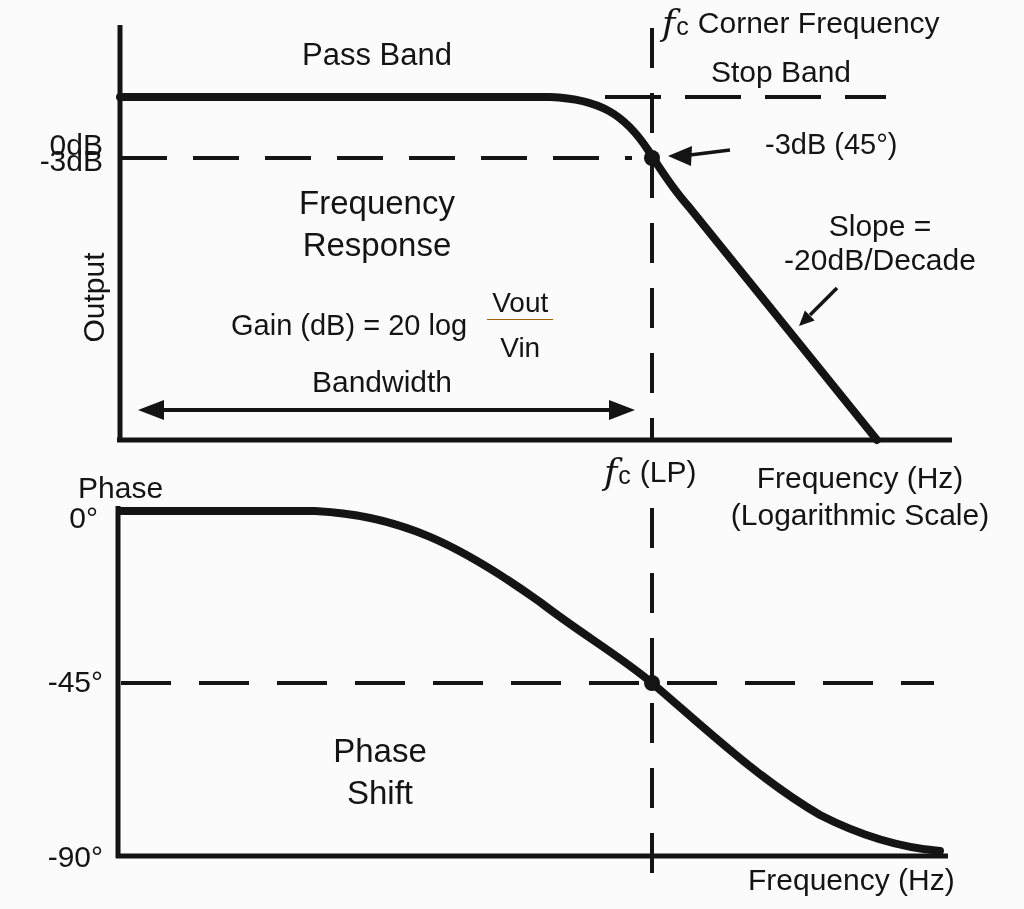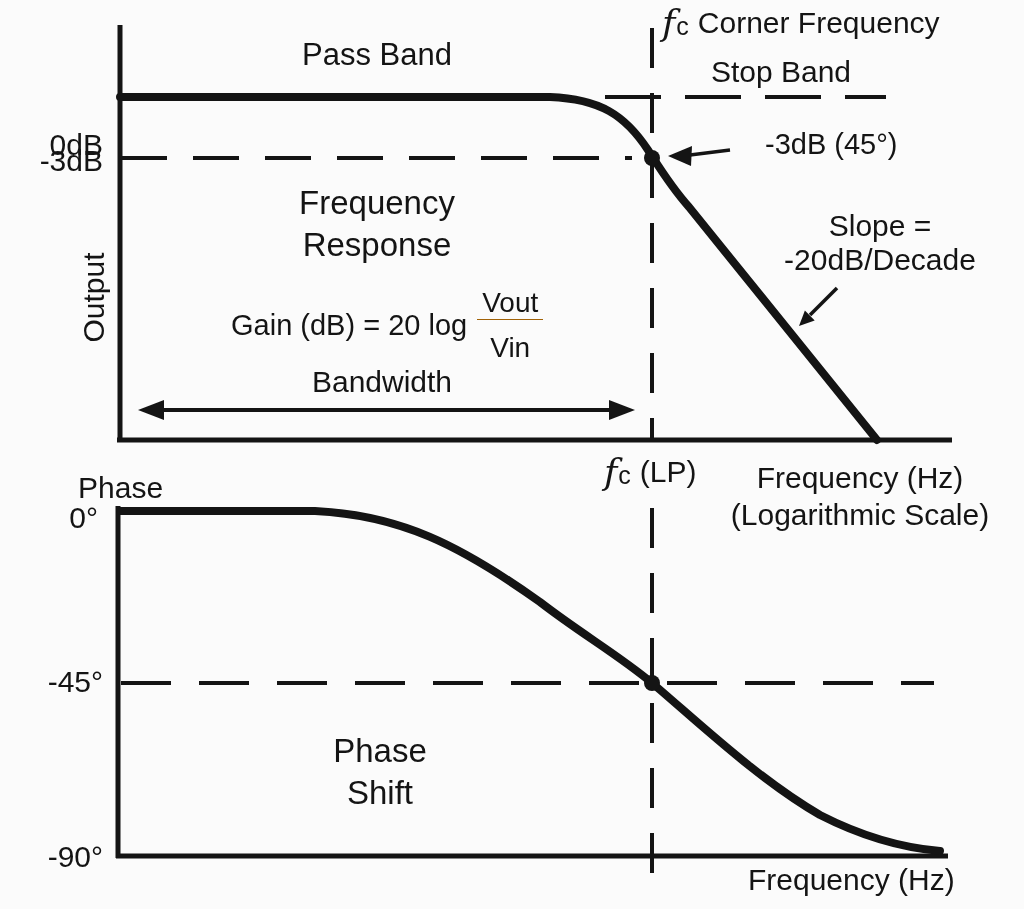--- a/index.html
+++ b/index.html
@@ -27,21 +27,21 @@
   .lbl-stopband{left:706px;top:55px;width:150px;}
   
   .fc-line{display:flex;align-items:flex-start;}
   .fc-f{font-family:"DejaVu Serif", serif;font-style:italic;font-size:36px;line-height:34px;}
   .fc-sub{font-size:25px;line-height:25px;position:relative;top:8px;margin-left:1px;}
   .fc-rest{font-size:30px;line-height:34px;margin-left:9px;}
   .lbl-cornerfreq{left:662px;top:6px;}
   .lbl-callout{left:737px;top:129px;font-size:29px;margin-left:28px;}
   .lbl-frtitle{left:277px;top:182px;width:200px;font-size:33px;line-height:42px;}
   
-  .formula{position:absolute;left:231px;top:288px;display:flex;align-items:center;gap:10px;}
+  .formula{position:absolute;left:231px;top:288px;display:flex;align-items:center;gap:20px;}
   .formula .lhs{font-size:29px;}
   .frac{display:flex;flex-direction:column;align-items:center;font-size:28px;line-height:30px;}
   .frac .num{border-bottom:1px solid #a16207;padding:0 5px 1px;}
   .frac .den{padding-top:13px;}
   .lbl-bandwidth{left:307px;top:365px;width:150px;}
   .lbl-slope{left:772px;top:209px;width:216px;line-height:34px;}
   .lbl-fclp{left:604px;top:455px;}
   .lbl-topx{left:728px;top:459px;width:264px;line-height:37px;}
   .lbl-phase{left:78px;top:471px;}
   .lbl-0deg{left:28px;top:501px;width:70px;}

